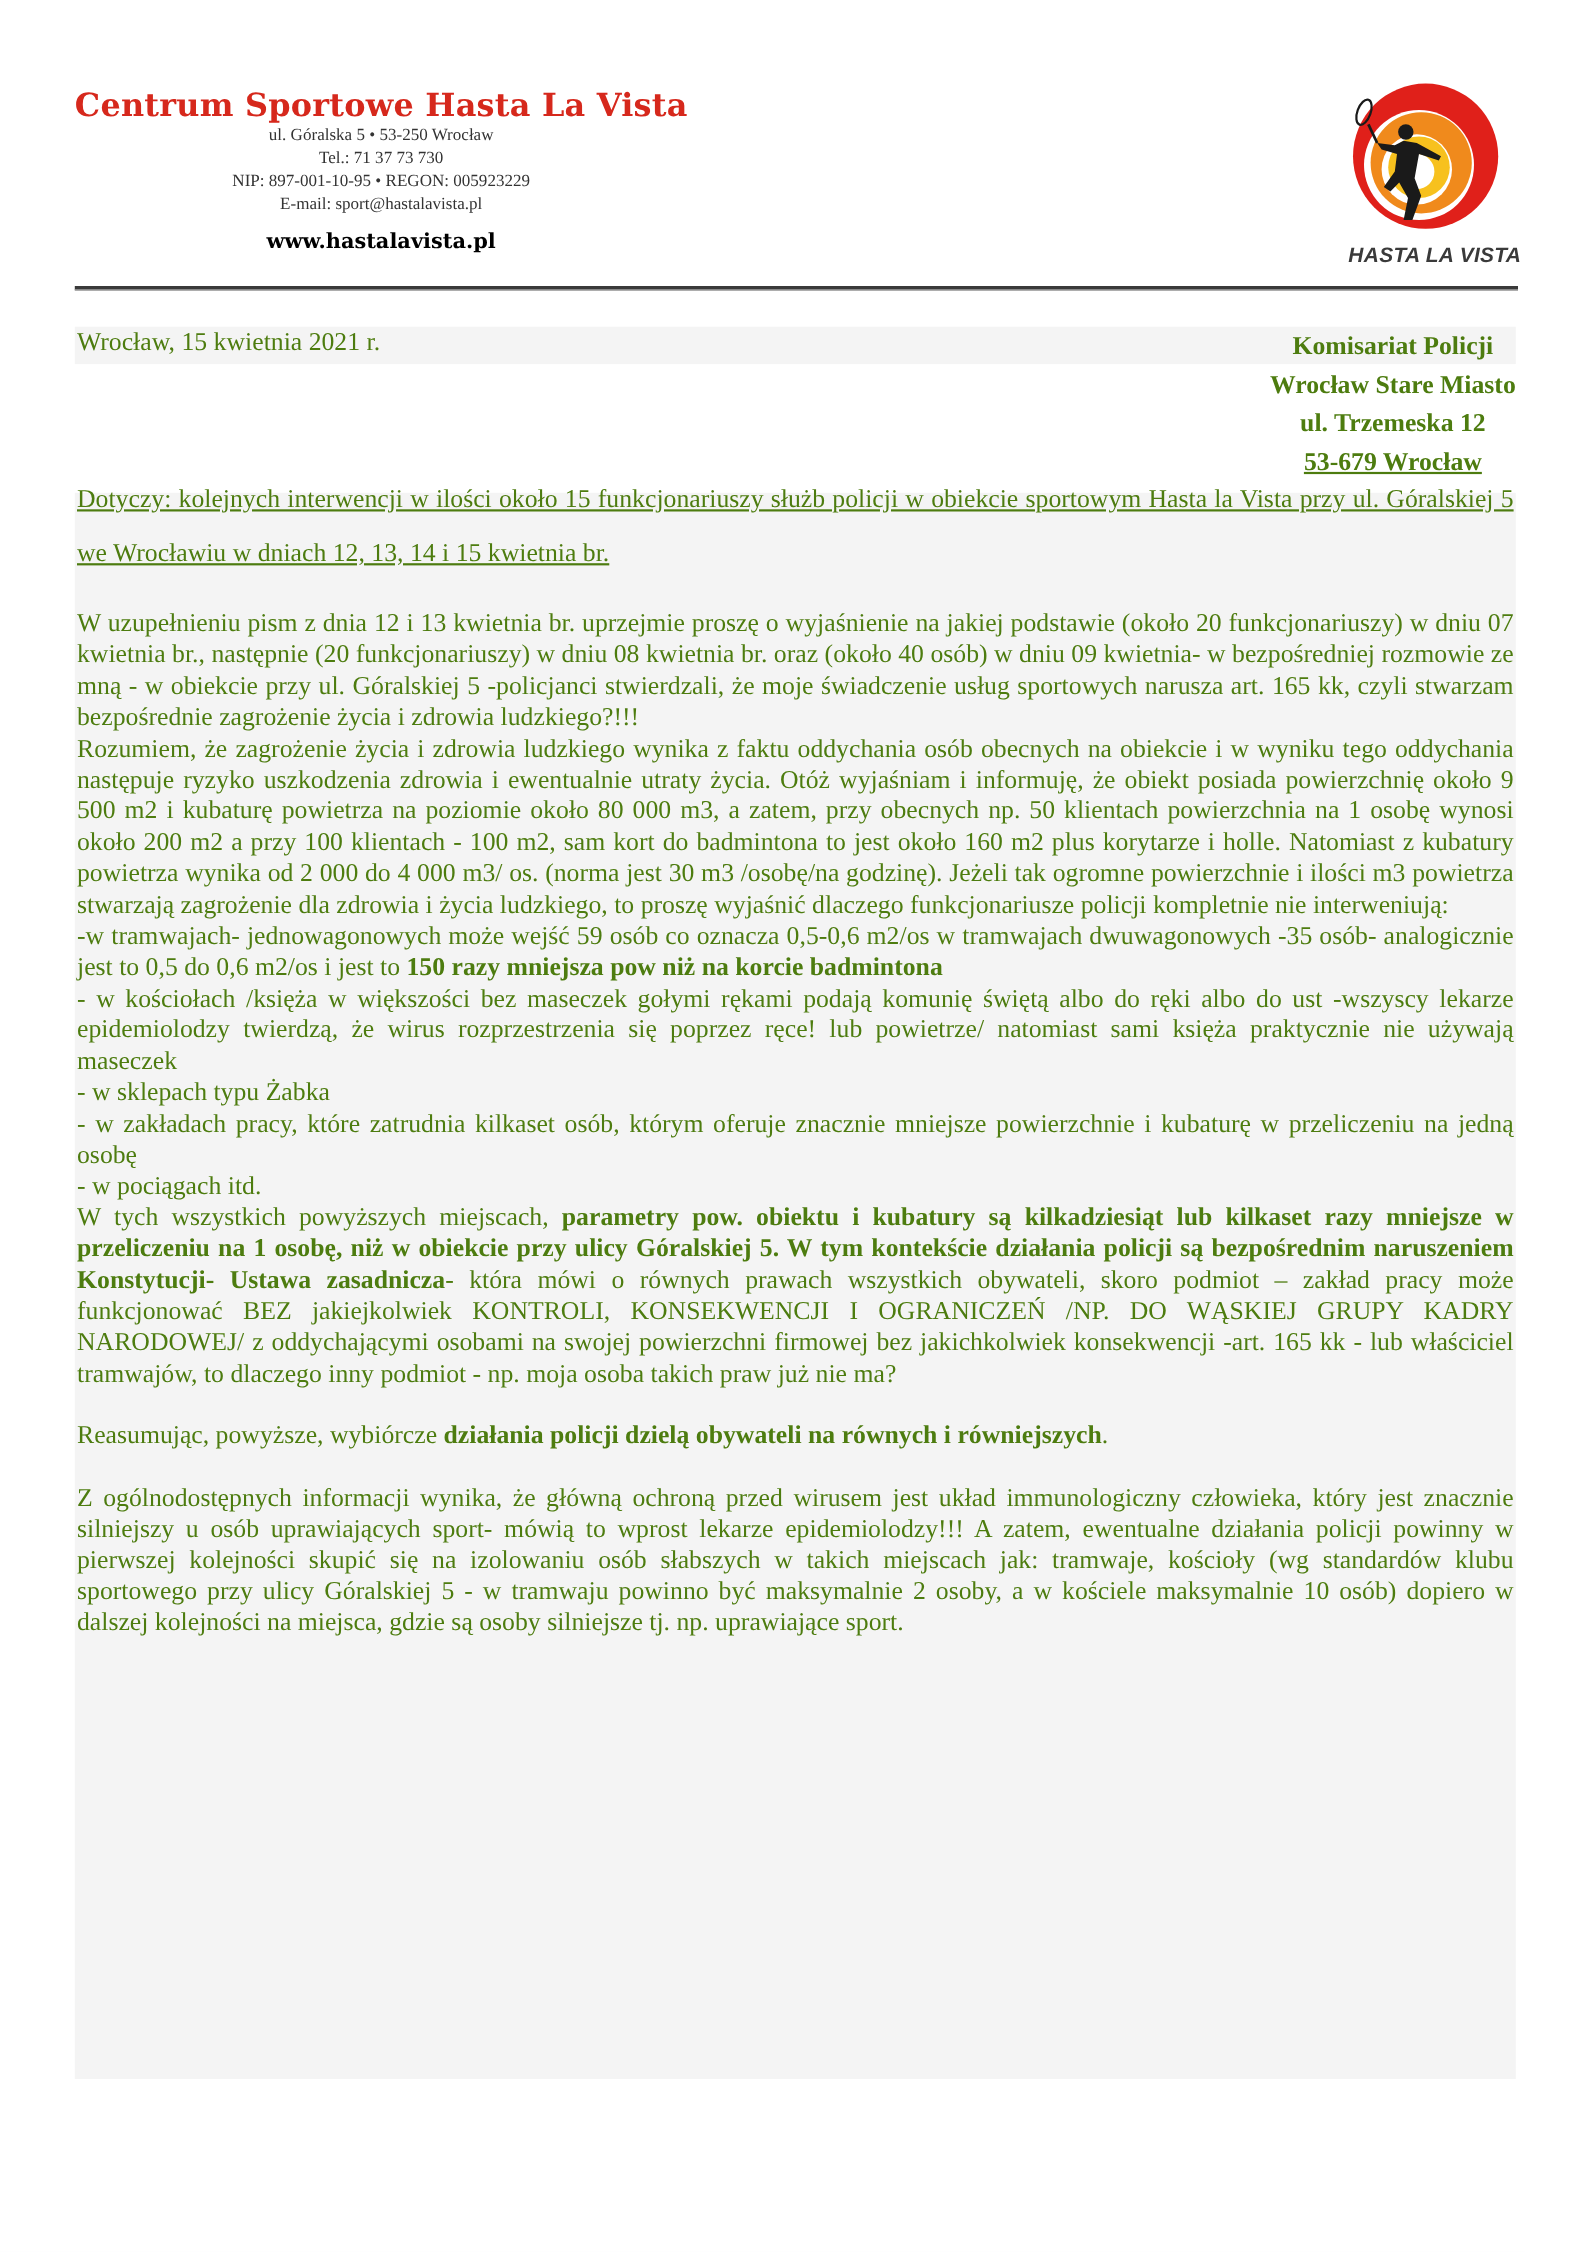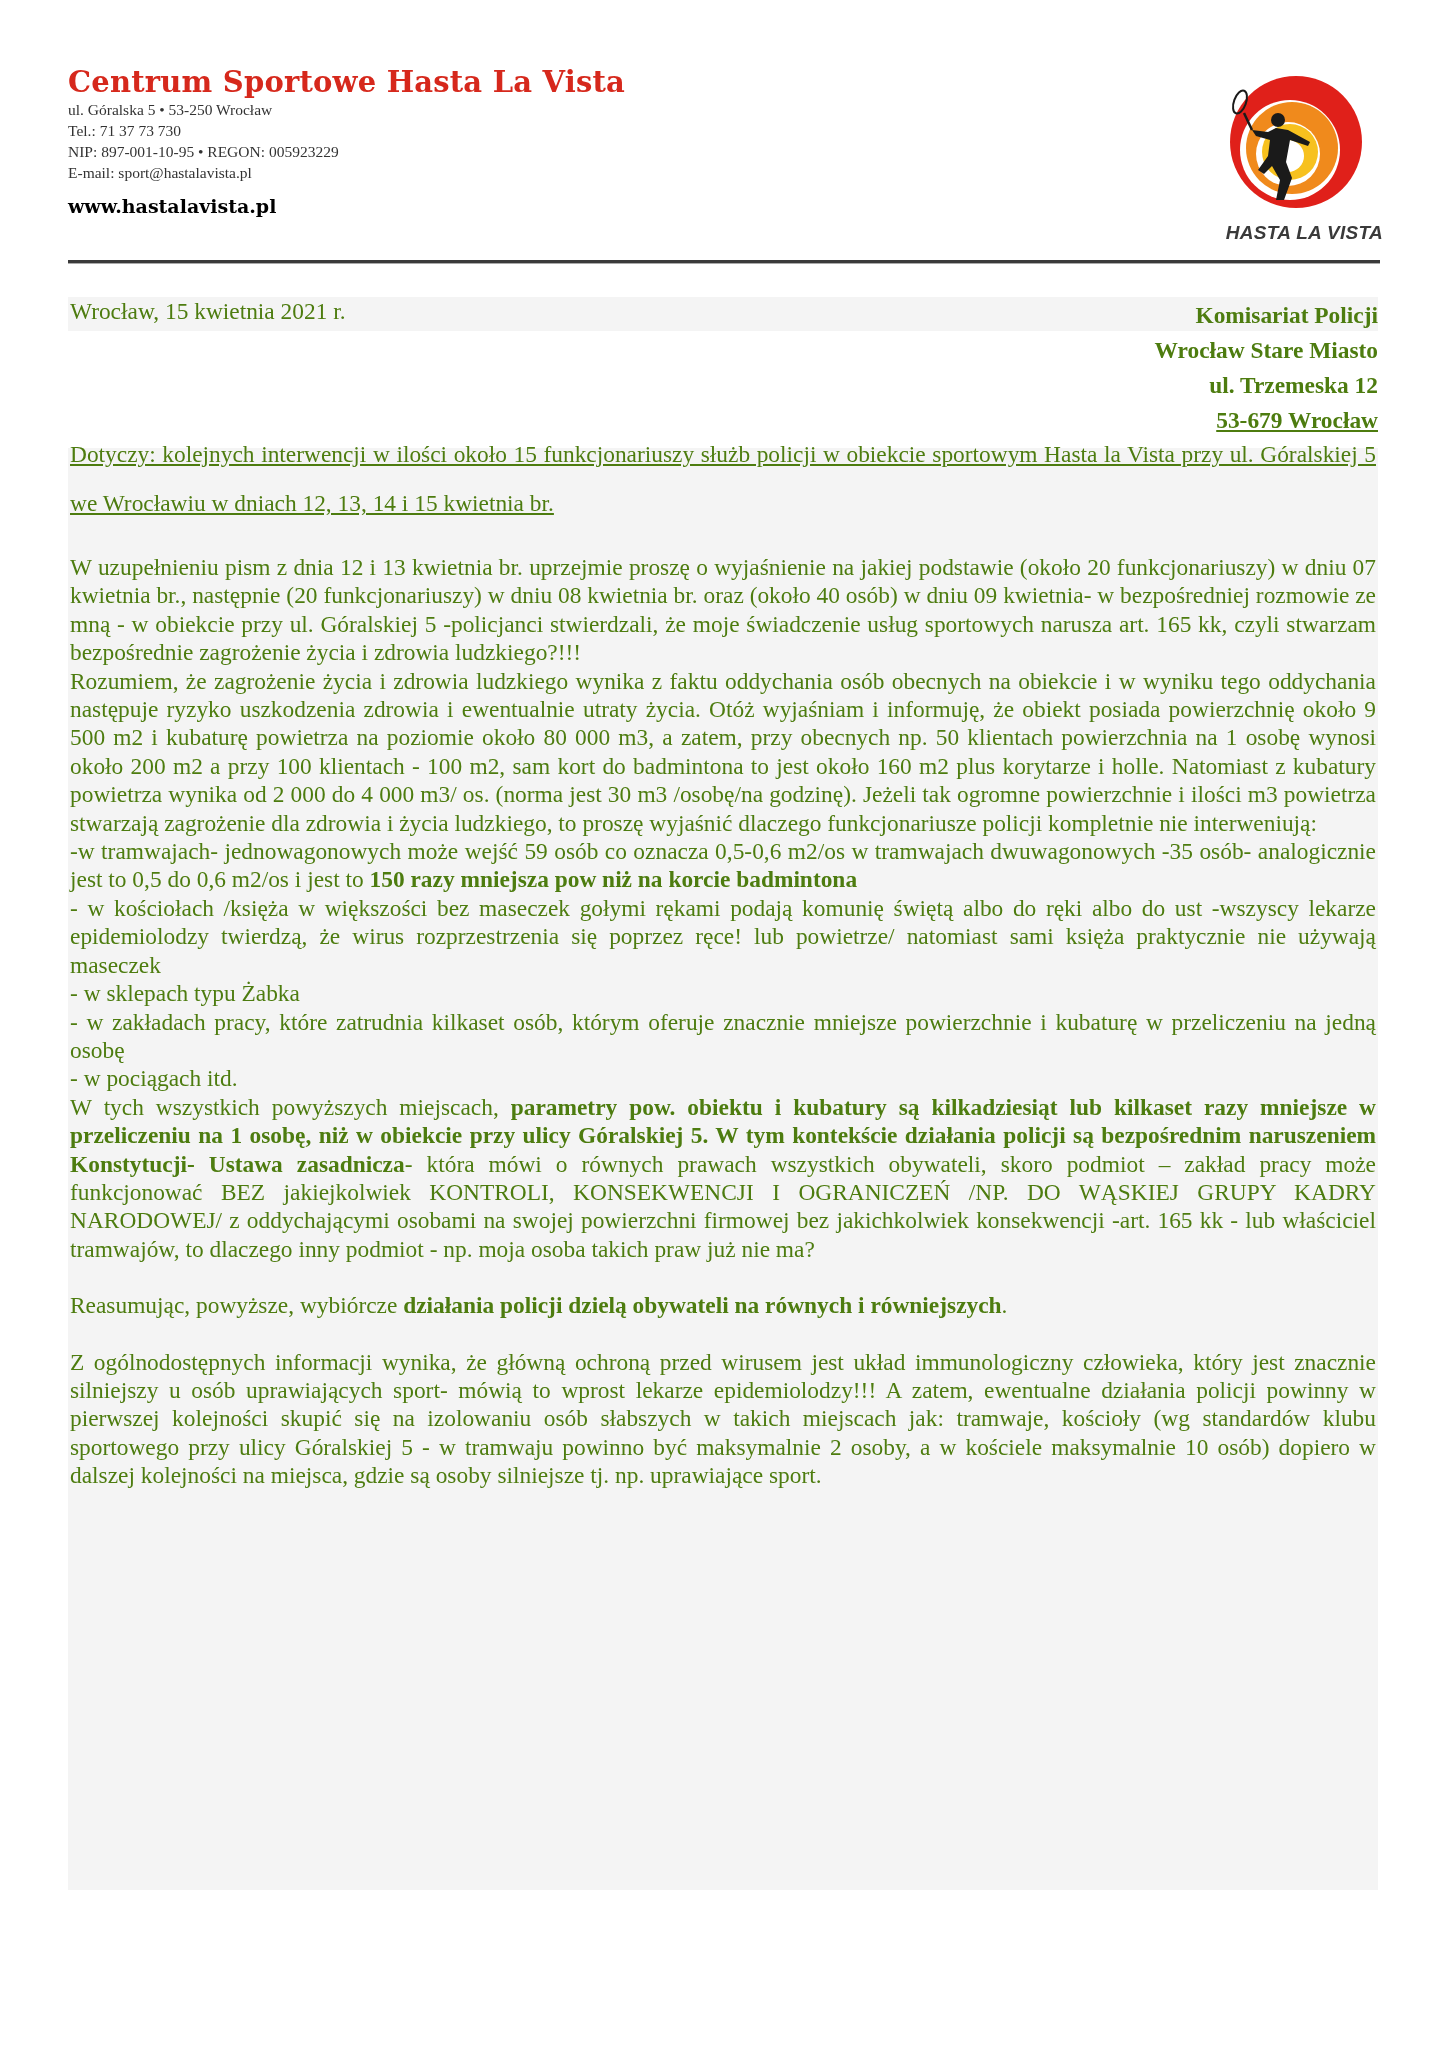--- a/index.html
+++ b/index.html
@@ -1,33 +1,33 @@
 <!DOCTYPE html>
 <html><head>
 <meta charset="utf-8">
 <style>
   html, body { margin: 0; padding: 0; background: #ffffff; }
   body { width: 1448px; height: 2047px; position: relative; overflow: hidden; color: #222; }
   .page { position: absolute; left: 0; top: 0; width: 1448px; height: 2047px; }
 
   
-  .lh { position: absolute; left: 68px; top: 65px; font-family: "Liberation Sans", sans-serif; }
+  .lh { position: absolute; left: 68px; top: 78px; font-family: "Liberation Sans", sans-serif; text-align: center; }
   .lh-title { font-family: "DejaVu Serif", serif; font-weight: bold; color: #d6281c; font-size: 29px; letter-spacing: 0.2px; line-height: 34px; }
   .lh-line { font-family: "Liberation Serif", serif; font-size: 15.5px; color: #333; line-height: 21px; }
   .lh-web { font-family: "DejaVu Serif", serif; font-weight: bold; color: #000000; font-size: 19px; margin-top: 12px; }
   .rule { position: absolute; left: 68px; top: 260px; width: 1312px; height: 3px; background: #3a3a3a; border-bottom: 1px solid #aaa; }
 
   .logo { position: absolute; left: 1218px; top: 70px; width: 150px; height: 180px; }
   .logo-caption { position: absolute; left: 1218px; top: 222px; width: 165px; text-align: right; font-family: "Liberation Sans", sans-serif; font-weight: bold; font-style: italic; font-size: 19px; color: #3a3a3a; letter-spacing: 0.3px; }
 
   
   .serif { font-family: "Liberation Serif", serif; font-size: 23.4px; color: #4d7c0f; }
   .dateband { position: absolute; left: 68px; top: 297px; width: 1310px; height: 34px; background: #f4f4f4; }
   .date { position: absolute; left: 70px; top: 298px; }
-  .recipient { position: absolute; right: 70px; top: 298px; text-align: right; font-weight: bold; line-height: 35px; }
+  .recipient { position: absolute; right: 70px; top: 298px; text-align: center; font-weight: bold; line-height: 35px; }
   .recipient .u { text-decoration: underline; }
 
   .grayblock { position: absolute; left: 68px; top: 448px; width: 1310px; height: 1442px; background: #f4f4f4; }
   .subject { position: absolute; left: 70px; top: 430px; width: 1306px; line-height: 49px; text-decoration: underline; text-align: justify; text-align-last: left; }
   .content { position: absolute; left: 70px; top: 553px; width: 1306px; line-height: 28.4px; text-align: justify; }
   .content p { margin: 0; }
   .content .last { text-align-last: left; }
   .content .gap { height: 28px; }
   b { font-weight: bold; }
 </style>

